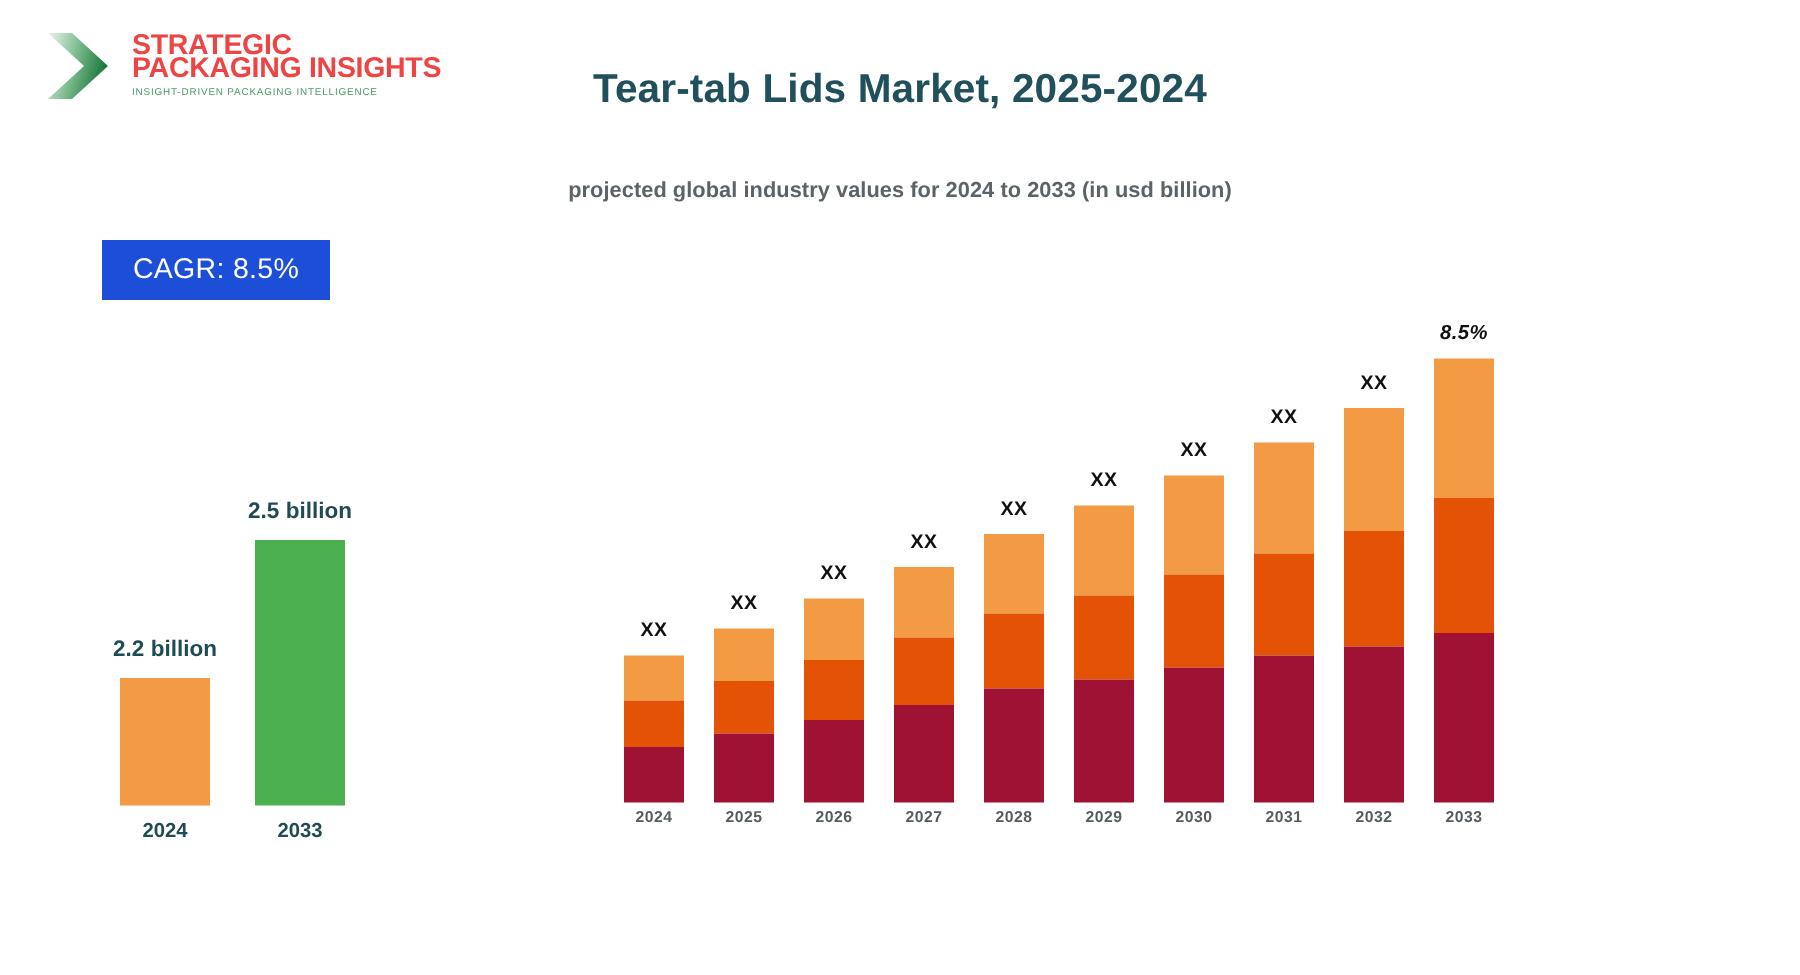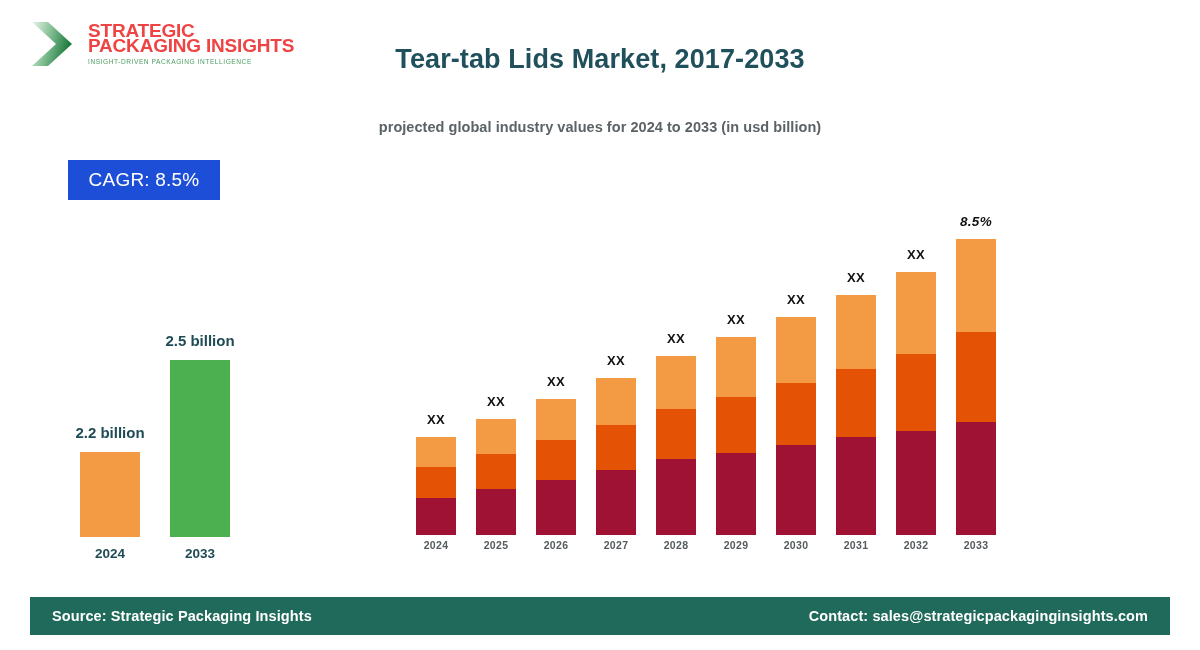--- a/index.html
+++ b/index.html
@@ -95,21 +95,21 @@
         <path d="M4 6 L20 6 L44 28 L20 50 L4 50 L28 28 Z" fill="url(#chevGrad)"></path>
       </svg>
     </div>
     <div id="logo-text">
       <div class="logo-line">STRATEGIC</div>
       <div class="logo-line">PACKAGING INSIGHTS</div>
       <div class="logo-tag">INSIGHT-DRIVEN PACKAGING INTELLIGENCE</div>
     </div>
   </div>
 
-  <div id="title">Tear-tab Lids Market, 2017-2033</div>
+  <div id="title">Tear-tab Lids Market, 2025-2024</div>
   <div id="subtitle">projected global industry values for 2024 to 2033 (in usd billion)</div>
 
   <div id="cagr-badge">CAGR: 8.5%</div>
 
   <div id="compare">
       <div class="cmp-bar" style="left: 80px; width: 60px; height: 85px; background: rgb(242, 154, 68);"></div>
       <div class="cmp-label" style="left: 50px; width: 120px; top: 424px;">2.2 billion</div>
       <div class="cmp-year" style="left: 60px; width: 100px;">2024</div>
       <div class="cmp-bar" style="left: 170px; width: 60px; height: 177px; background: rgb(76, 175, 80);"></div>
       <div class="cmp-label" style="left: 140px; width: 120px; top: 332px;">2.5 billion</div>
@@ -182,18 +182,14 @@
       <div class="stack-year" style="left: 886px;">2032</div>
       <div class="stack-col" style="left: 956px; height: 296px;">
         <div class="seg" style="height: 93px; background: rgb(242, 154, 68);"></div>
         <div class="seg" style="height: 90px; background: rgb(227, 82, 5);"></div>
         <div class="seg" style="height: 113px; background: rgb(160, 18, 52);"></div>
       </div>
       <div class="stack-top-label pct" style="left: 946px; top: 214px;">8.5%</div>
       <div class="stack-year" style="left: 946px;">2033</div>
     </div>
 
-  <div id="footer">
-    <div class="footer-text">Source: Strategic Packaging Insights</div>
-    <div class="footer-text">Contact: sales@strategicpackaginginsights.com</div>
-  </div>
 
 </div>
 
 </body></html>

